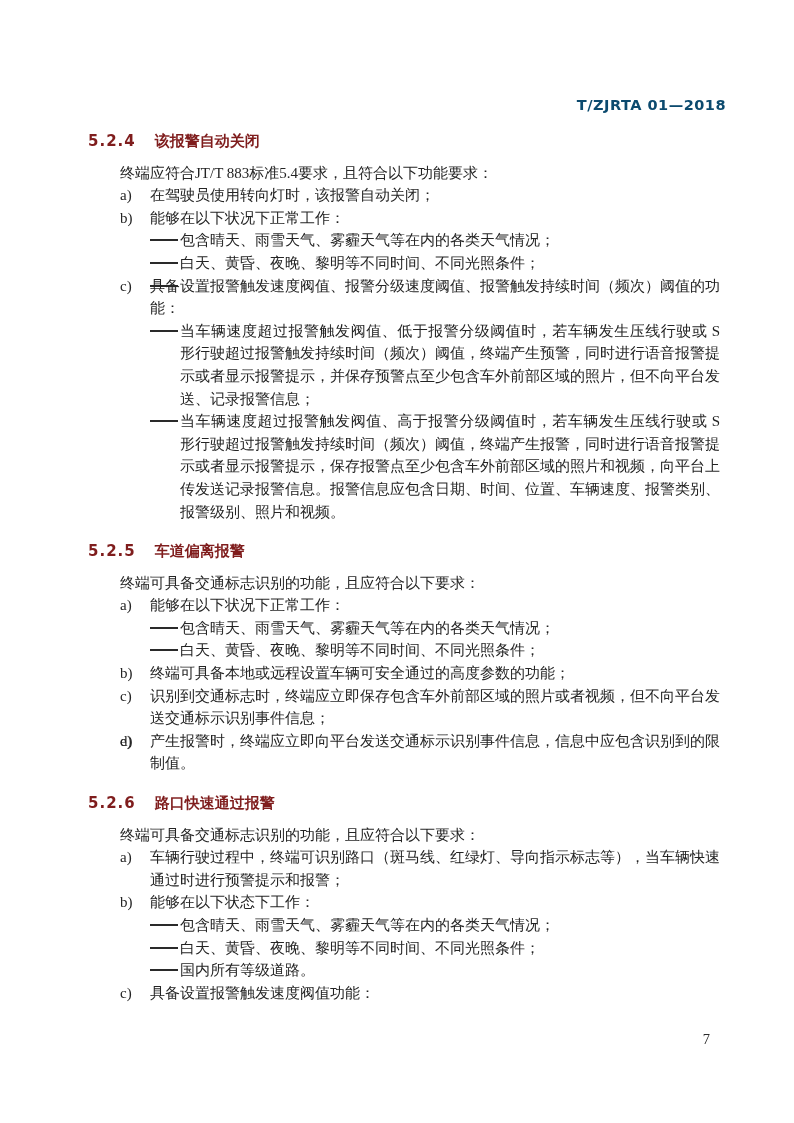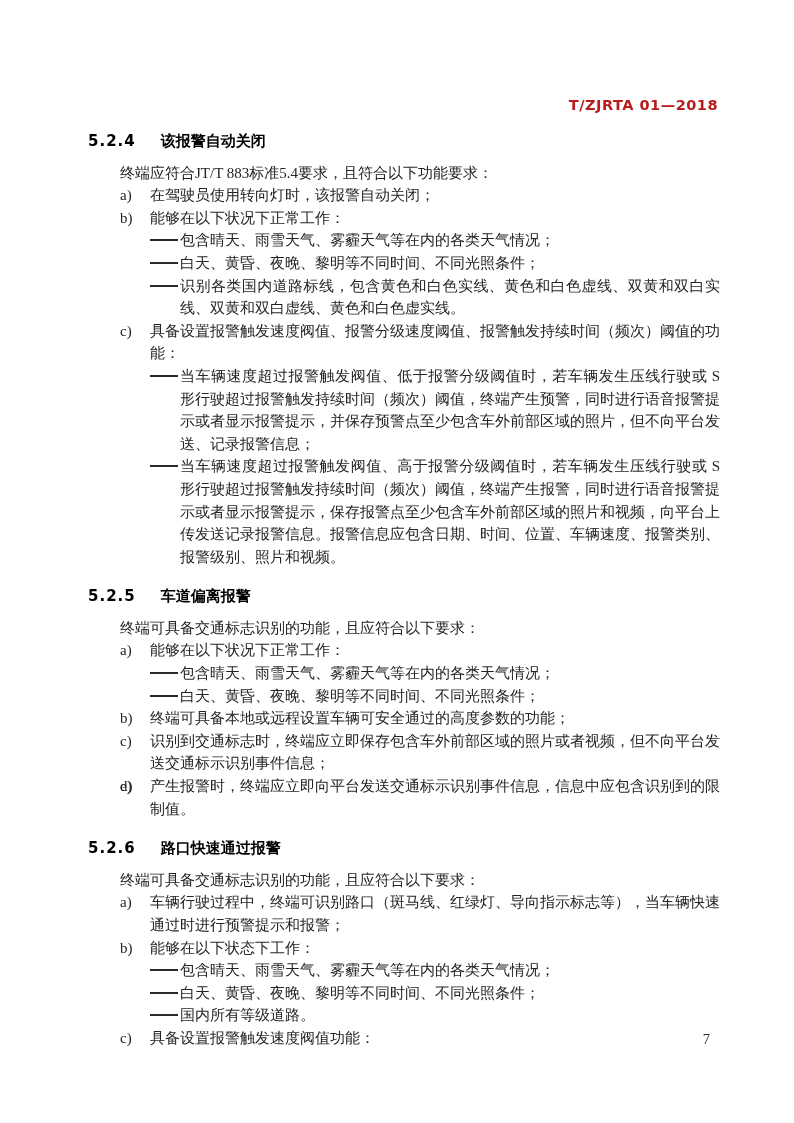--- a/index.html
+++ b/index.html
@@ -7,34 +7,34 @@
     width:794px;height:1123px;
     background:#ffffff;
     position:relative;
     font-family:"Liberation Serif","DejaVu Serif",serif;
     font-size:15px;
     color:#242424;
     overflow:hidden;
   }
   .page{position:absolute;inset:0;background:#ffffff;}
   .doc-header{
-    position:absolute;top:97px;right:76px;
+    position:absolute;top:97px;right:68px;
     font-family:"DejaVu Sans","Liberation Sans",sans-serif;
-    font-weight:700;font-size:14.5px;letter-spacing:0.5px;color:#b91c1c;
+    font-weight:700;font-size:14.5px;letter-spacing:0.5px;color:#0c4a6e;
   }
   .content{
     position:absolute;left:88px;top:130px;width:632px;
     line-height:22.6px;
   }
   .section{margin-top:17px;}
   .section:first-child{margin-top:0;}
   .section-heading{
     font-family:"DejaVu Sans","Liberation Sans",sans-serif;
-    font-weight:700;font-size:15px;color:#000000;
-    display:flex;gap:25px;align-items:baseline;
+    font-weight:700;font-size:15px;color:#7f1d1d;
+    display:flex;gap:19px;align-items:baseline;
     margin-bottom:9px;
   }
   .section-heading .sec-num{letter-spacing:1px;}
   .intro{
     margin:0 0 0 32px;
     text-align:justify;
   }
   .item{
     margin-left:32px;
     padding-left:30px;
@@ -69,21 +69,21 @@
       <section class="section">
         <div class="section-heading">
           <span class="sec-num">5.2.4</span>
           <span class="sec-title">该报警自动关闭</span>
         </div>
         <p class="intro">终端应符合JT/T 883标准5.4要求，且符合以下功能要求：</p>
         <div class="item"><span class="item-label">a)</span><span class="item-text">在驾驶员使用转向灯时，该报警自动关闭；</span></div>
         <div class="item"><span class="item-label">b)</span><span class="item-text">能够在以下状况下正常工作：</span></div>
         <div class="sub"><span class="dash"></span><span class="sub-text">包含晴天、雨雪天气、雾霾天气等在内的各类天气情况；</span></div>
         <div class="sub"><span class="dash"></span><span class="sub-text">白天、黄昏、夜晚、黎明等不同时间、不同光照条件；</span></div>
-        <div class="sub"><span class="dash"></span><span class="sub-text">识别各类国内道路标线，包含黄色和白色实线、黄色和白色虚线、双黄和双白实线、双黄和双白虚线、黄色和白色虚实线。</span></div>
+        <div class="sub"><span class="dash"></span></div>
         <div class="item"><span class="item-label">c)</span><span class="item-text">具备设置报警触发速度阀值、报警分级速度阈值、报警触发持续时间（频次）阈值的功能：</span></div>
         <div class="sub"><span class="dash"></span><span class="sub-text">当车辆速度超过报警触发阀值、低于报警分级阈值时，若车辆发生压线行驶或 S 形行驶超过报警触发持续时间（频次）阈值，终端产生预警，同时进行语音报警提示或者显示报警提示，并保存预警点至少包含车外前部区域的照片，但不向平台发送、记录报警信息；</span></div>
         <div class="sub"><span class="dash"></span><span class="sub-text">当车辆速度超过报警触发阀值、高于报警分级阈值时，若车辆发生压线行驶或 S 形行驶超过报警触发持续时间（频次）阈值，终端产生报警，同时进行语音报警提示或者显示报警提示，保存报警点至少包含车外前部区域的照片和视频，向平台上传发送记录报警信息。报警信息应包含日期、时间、位置、车辆速度、报警类别、报警级别、照片和视频。</span></div>
       </section>
       <section class="section">
         <div class="section-heading">
           <span class="sec-num">5.2.5</span>
           <span class="sec-title">车道偏离报警</span>
         </div>
         <p class="intro">终端可具备交通标志识别的功能，且应符合以下要求：</p>

